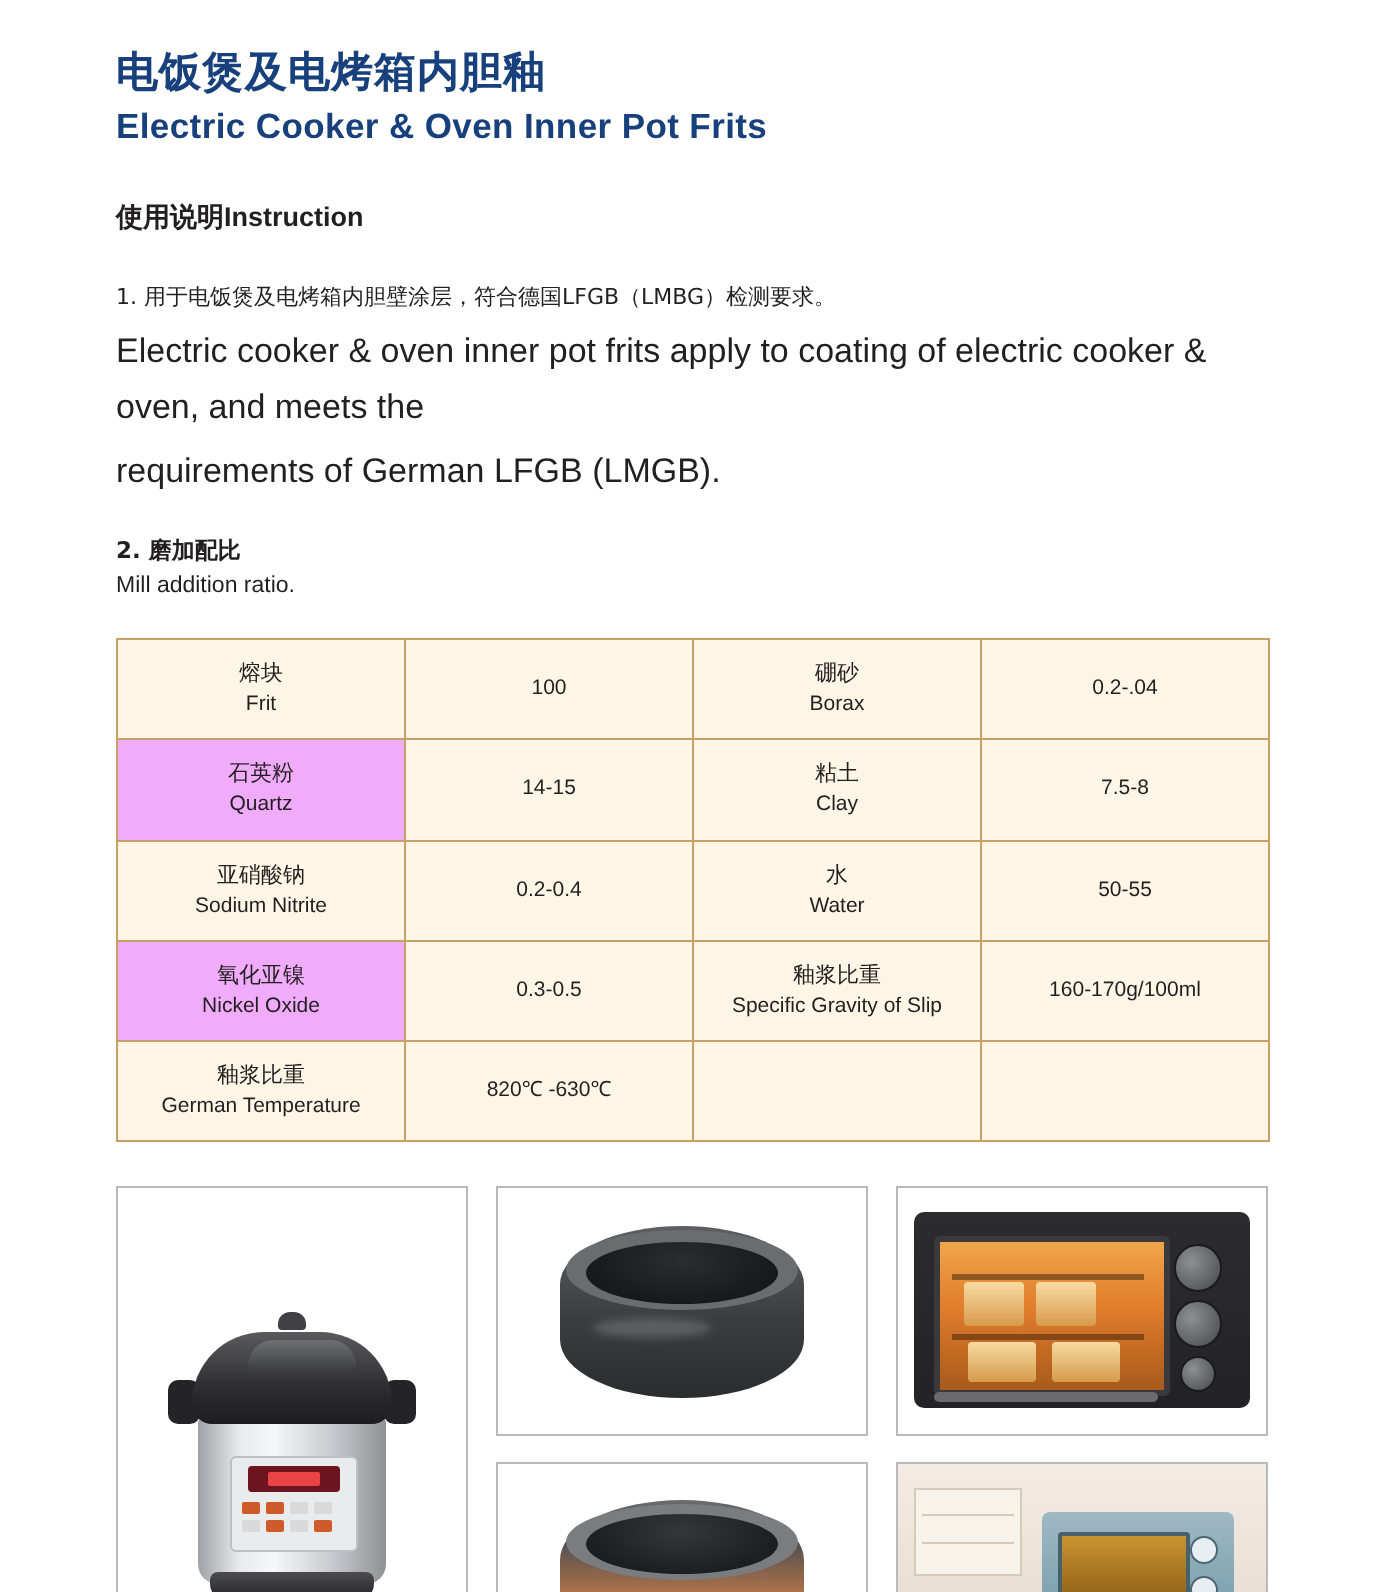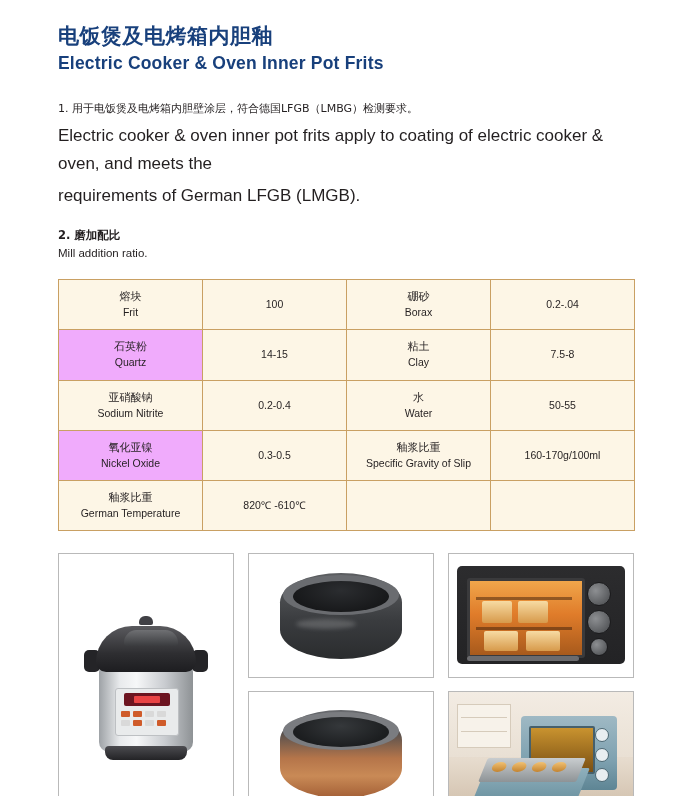--- a/index.html
+++ b/index.html
@@ -423,20 +423,21 @@
   }
 </style>
 </head>
 <body>
 
 <div class="page">
 
   <h1 class="title-cn">电饭煲及电烤箱内胆釉</h1>
   <h2 class="title-en">Electric Cooker &amp; Oven Inner Pot Frits</h2>
 
+  <div class="section-heading">使用说明Instruction</div>
 
   <div class="para-block">
     <p class="para cn">1. 用于电饭煲及电烤箱内胆壁涂层，符合德国LFGB（LMBG）检测要求。</p>
     <p class="para">Electric cooker &amp; oven inner pot frits apply to coating of electric cooker &amp; oven, and meets the</p>
     <p class="para">requirements of German LFGB (LMGB).</p>
   </div>
 
   <div>
     <p class="sub-heading">2. 磨加配比</p>
     <p class="sub-sub">Mill addition ratio.</p>
@@ -490,21 +491,21 @@
           <span class="cn">釉浆比重</span>
           <span class="en">Specific Gravity of Slip</span>
         </td>
         <td class="val">160-170g/100ml</td>
       </tr>
       <tr>
         <td>
           <span class="cn">釉浆比重</span>
           <span class="en">German Temperature</span>
         </td>
-        <td class="val">820℃ -610℃</td>
+        <td class="val">820℃ -630℃</td>
         <td class="empty"></td>
         <td class="empty"></td>
       </tr>
     </tbody>
   </table>
 
   <div class="images">
 
     <div class="img-col left">
       <div class="photo tall">

